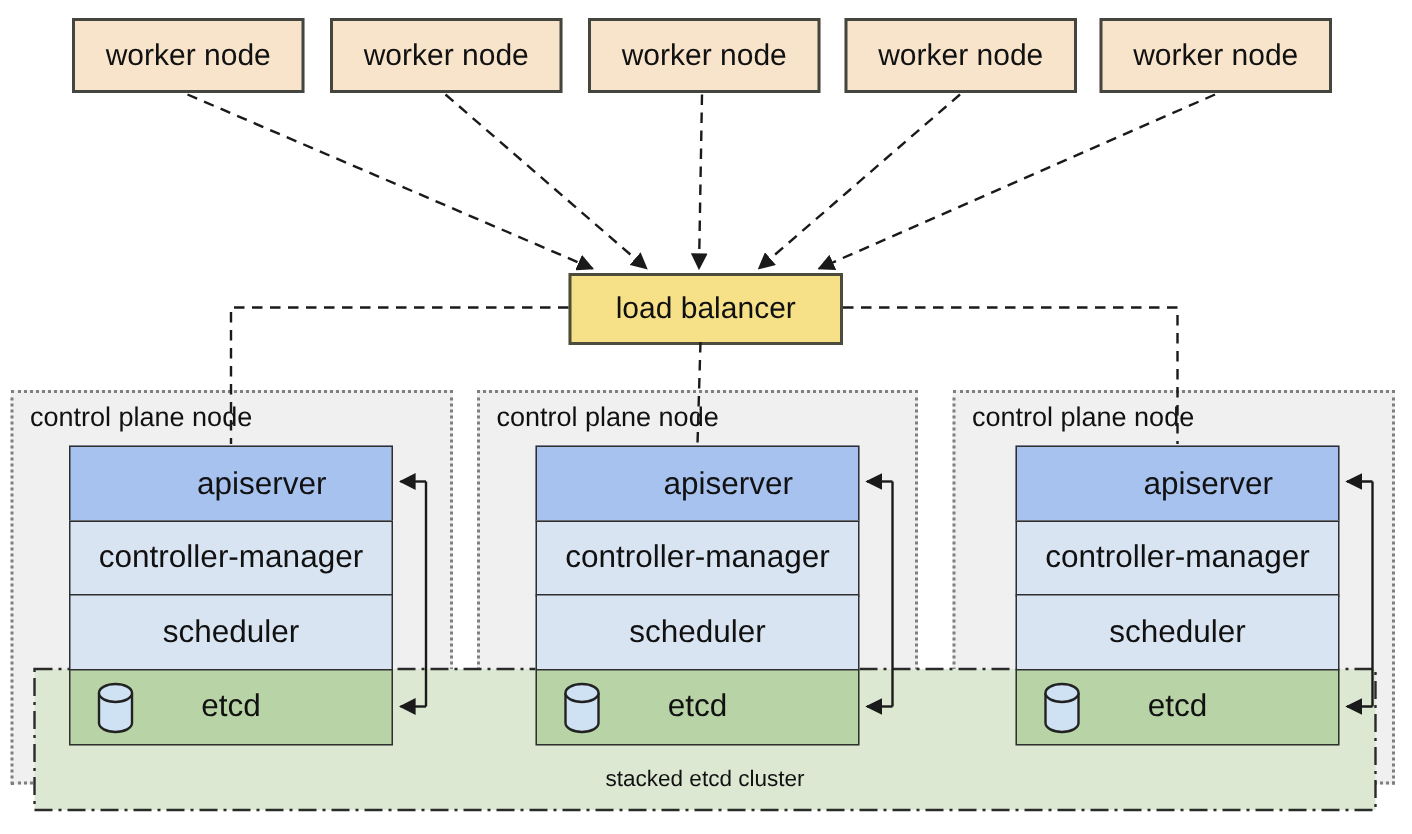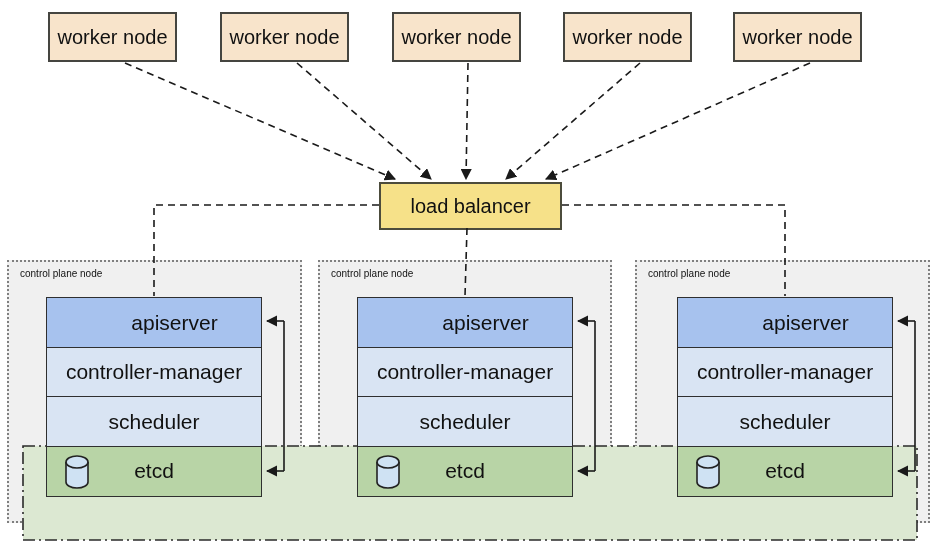--- a/index.html
+++ b/index.html
@@ -2,35 +2,35 @@
 <html style="--worker_fill: #f8e4cb; --worker_border: #454540; --lb_fill: #f6e189; --lb_border: #4c4c3c; --apiserver_fill: #a7c2ee; --component_fill: #d9e4f3; --etcd_fill: #b8d4a6; --cluster_fill: #dce8d2; --container_fill: #f0f0f0; --cylinder_fill: #cfe2f3; --line: #1a1a1a;"><head>
 <meta charset="utf-8">
 <style>
   html,body{margin:0;padding:0;background:#fff;}
   #canvas{
     position:relative;width:941px;height:556px;background:#fff;
     font-family:"Liberation Sans", sans-serif;color:#111;overflow:hidden;
   }
   .box{position:absolute;display:flex;align-items:center;justify-content:center;box-sizing:border-box;}
   .worker{
-    top:12px;width:129px;height:50px;
+    top:12px;width:155px;height:50px;
     background:var(--worker_fill);border:2px solid var(--worker_border);
     font-size:20px;
   }
   .lb{
     left:379px;top:182px;width:183px;height:48px;
     background:var(--lb_fill);border:2px solid var(--lb_border);
     font-size:20px;z-index:3;
   }
   .cp{
     position:absolute;top:260px;height:263px;box-sizing:border-box;
     background:var(--container_fill);border:2px dotted #7f7f7f;z-index:1;
   }
   .cp-label{
-    position:absolute;left:11px;top:6px;font-size:10px;white-space:nowrap;
+    position:absolute;left:11px;top:6px;font-size:18px;white-space:nowrap;
   }
   .stack{position:absolute;top:297px;width:216px;z-index:3;}
   .row{
     position:relative;height:51px;box-sizing:border-box;
     border:1.5px solid #2f2f2f;display:flex;align-items:center;justify-content:center;
     font-size:21px;
   }
   .row + .row{margin-top:-1.5px;}
   .row-api{background:var(--apiserver_fill);padding-left:41px;}
   .row-comp{background:var(--component_fill);}
@@ -74,20 +74,21 @@
   <div class="cp" style="left:318px;width:294px">
     <div class="cp-label">control plane node</div>
   </div>
   <div class="cp" style="left:635px;width:295px">
     <div class="cp-label">control plane node</div>
   </div>
 
   <svg id="region-layer" width="941" height="556">
     <rect class="region" x="23" y="446" width="894" height="94" stroke-dasharray="12 4 2 4"></rect>
   </svg>
+  <div class="region-label">stacked etcd cluster</div>
 
   <div class="stack" style="left:46px">
     <div class="row row-api">
         <span>apiserver</span>
       </div>
     <div class="row row-comp">
         <span>controller-manager</span>
       </div>
     <div class="row row-comp">
         <span>scheduler</span>

